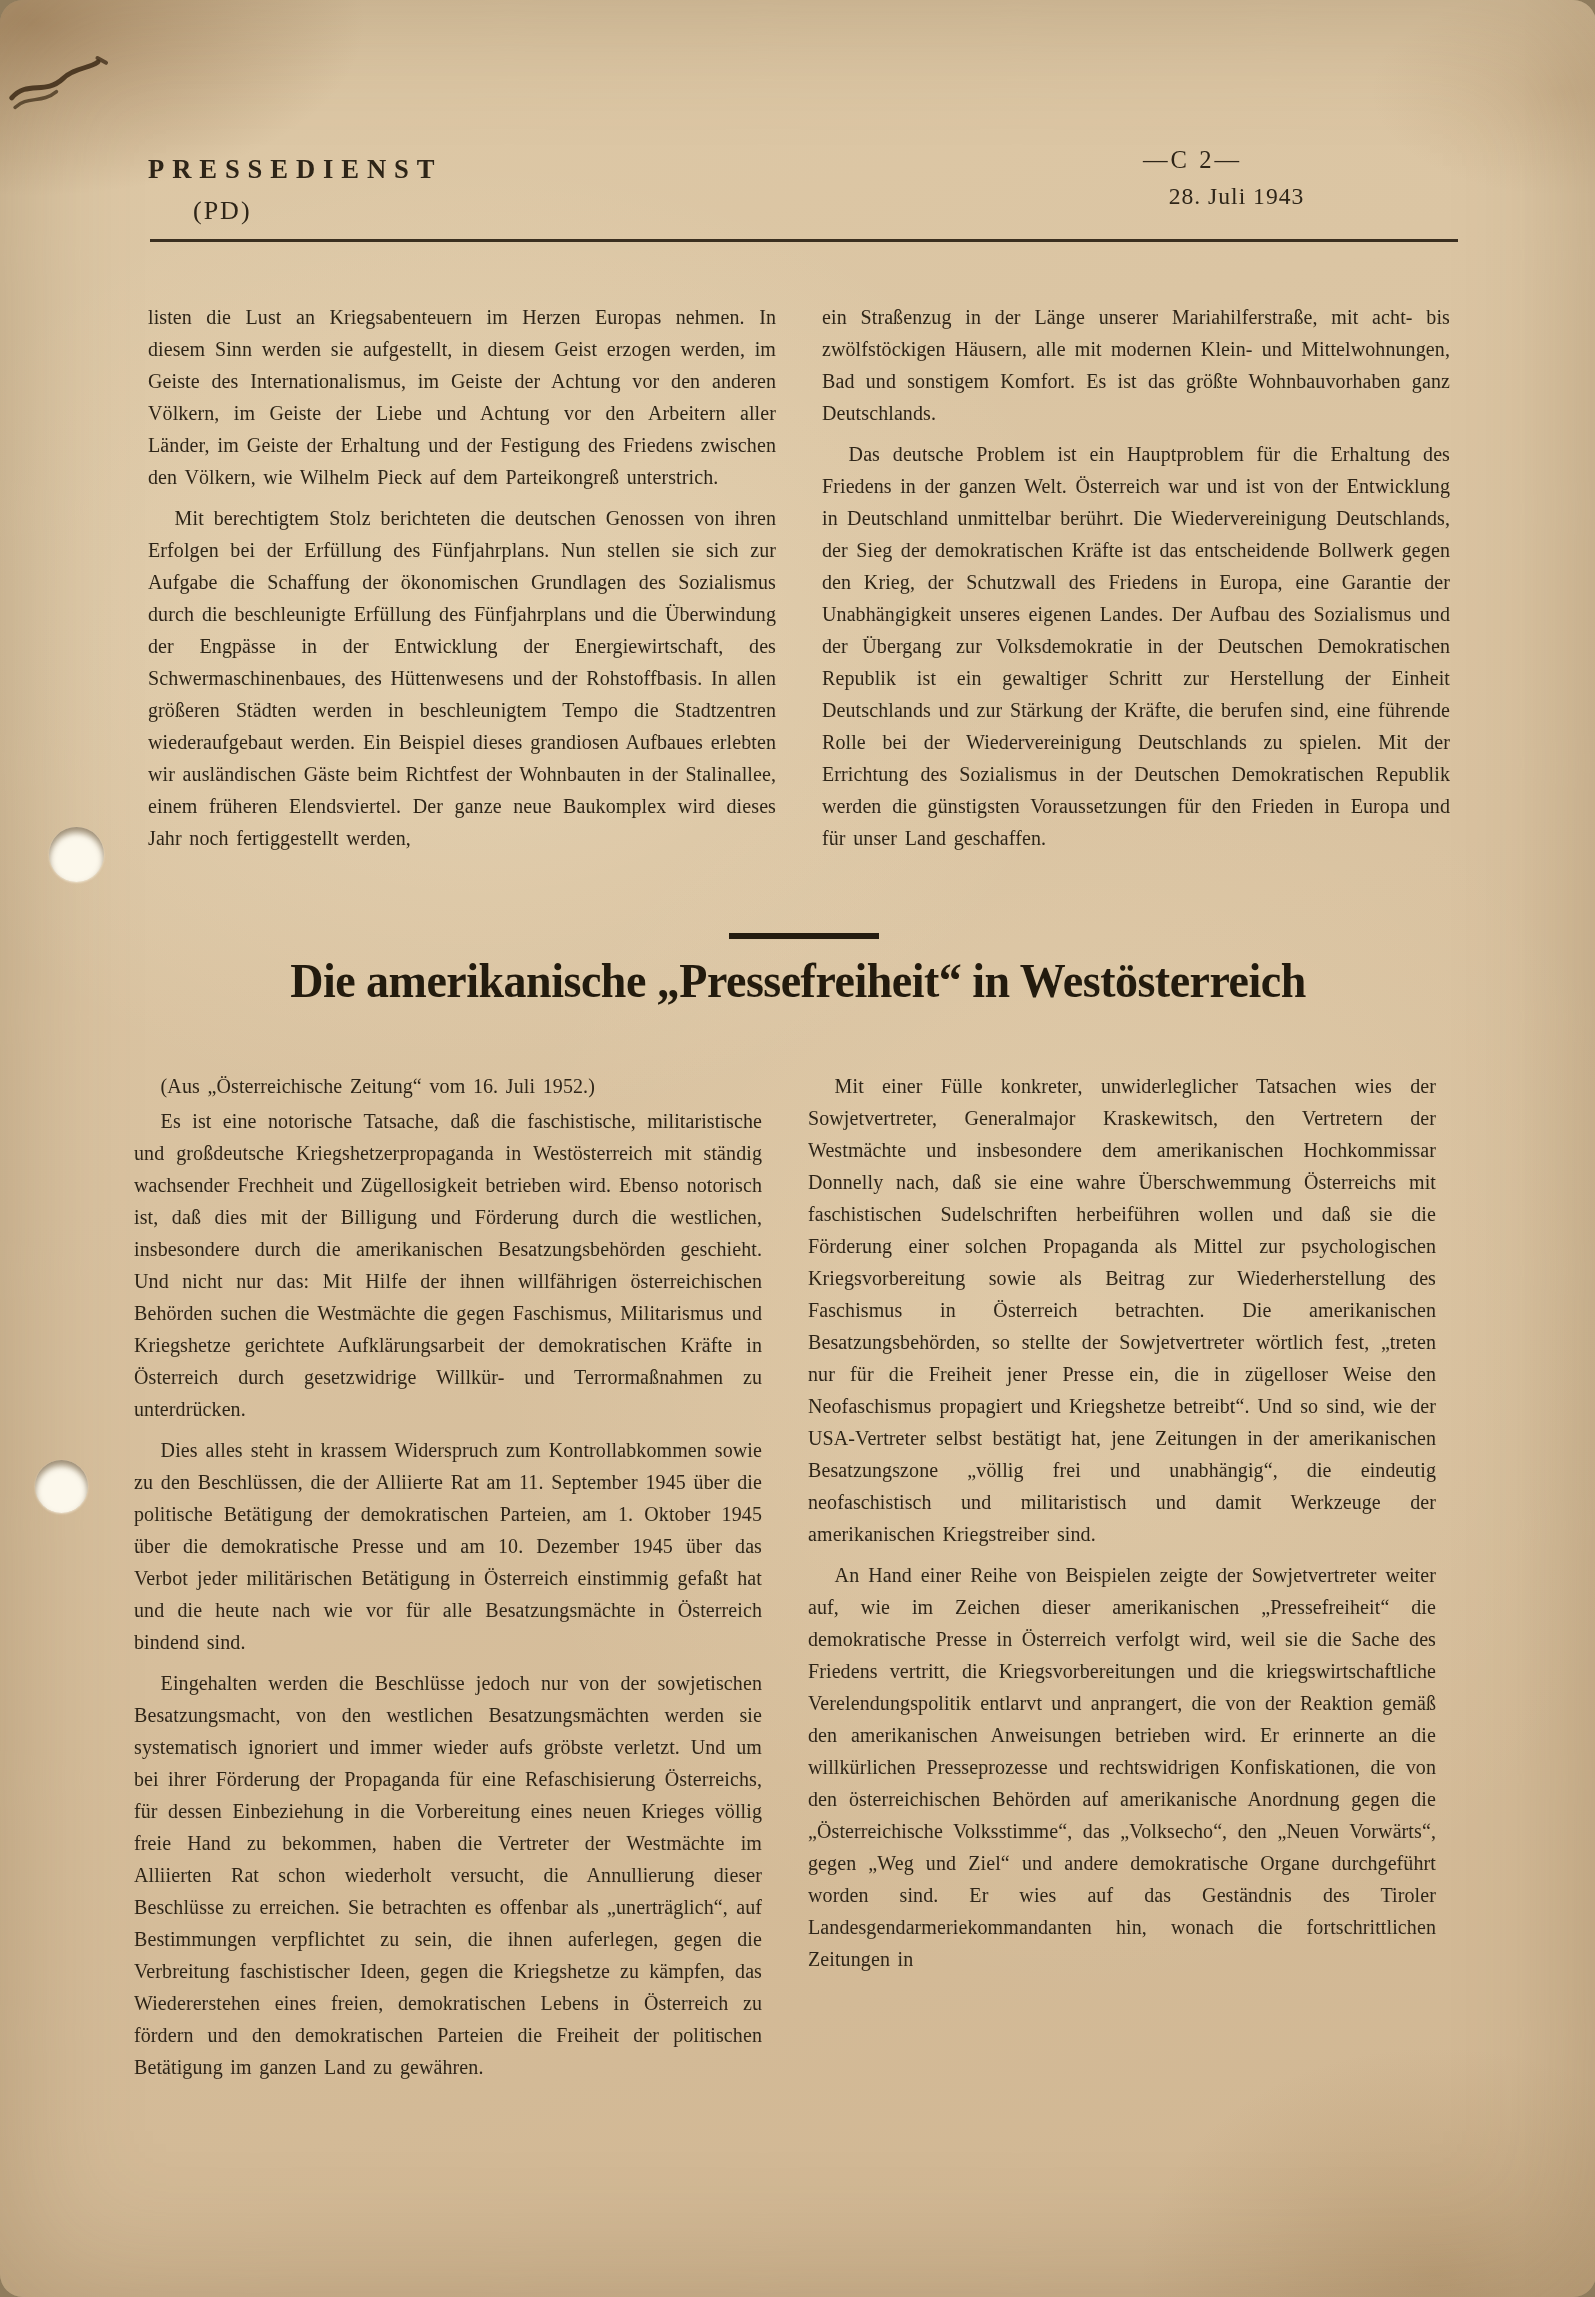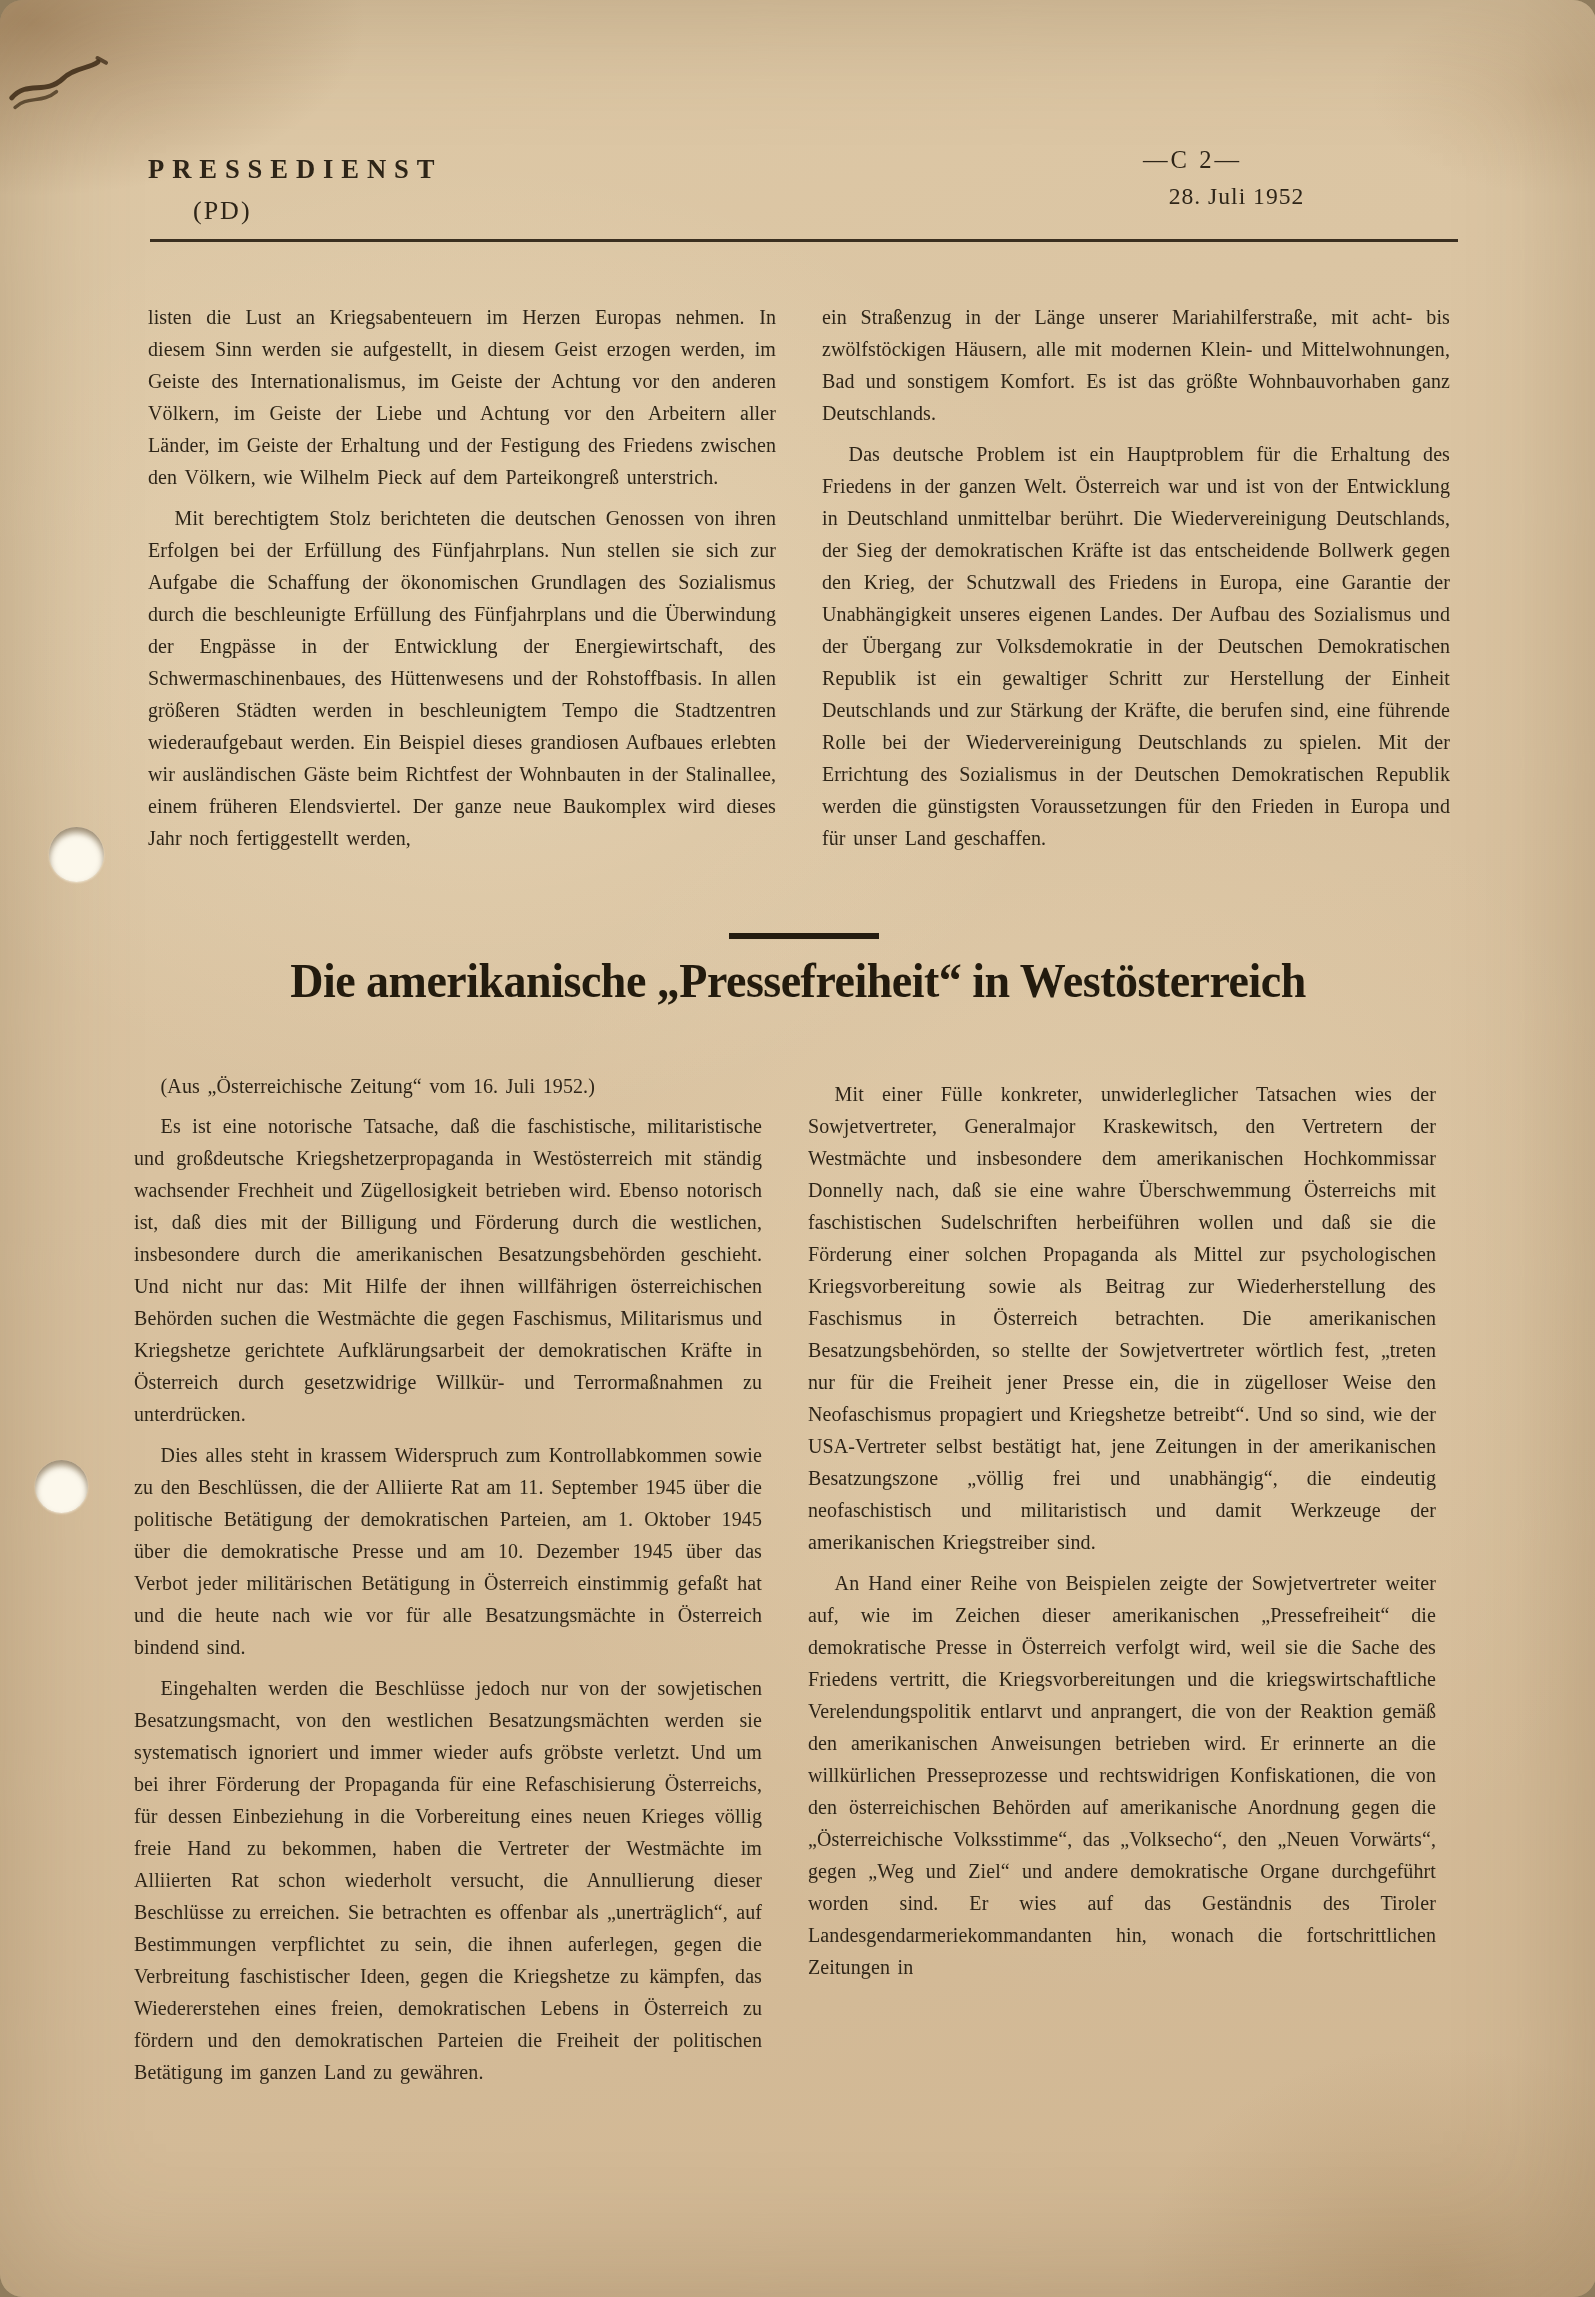--- a/index.html
+++ b/index.html
@@ -31,21 +31,21 @@
   .page-date{position:absolute;left:1143px;top:183px;width:187px;text-align:center;font-size:23.6px;letter-spacing:1px;}
   .header-rule{position:absolute;left:150px;top:239px;width:1308px;height:3px;background:#3a2f20;}
   .article{position:absolute;display:flex;gap:46px;}
   .article1{top:301px;left:148px;width:1302px;}
   .article2{top:1070px;left:134px;width:1314px;}
   .col{width:628px;}
   .para{
     margin:0 0 8.9px 0;font-size:20px;line-height:32px;
     text-align:justify;word-spacing:2.5px;letter-spacing:0.1px;
   }
-  .indent{text-indent:26.6px;margin-top:8px;}
+  .indent{text-indent:26.6px;}
   .source{text-indent:26.6px;margin-bottom:3px;}
   .section-divider{position:absolute;left:729px;top:933px;width:150px;height:5.9px;background:#241c10;}
   .headline{
     position:absolute;top:954px;left:0;width:100%;margin:0;text-align:center;
     font-size:46px;font-weight:bold;letter-spacing:-0.5px;color:#231b0e;
     transform:scaleY(1.06);
   }
 </style>
 </head>
 <body>
@@ -57,21 +57,21 @@
     <path d="M6 54 C 20 44, 34 54, 50 44" fill="none" stroke="#42301b" stroke-width="3.5" stroke-linecap="round" opacity="0.75"></path>
     <path d="M96 16 l 8 6" fill="none" stroke="#42301b" stroke-width="4" stroke-linecap="round" opacity="0.8"></path>
   </svg>
 
   <div class="punch-hole hole1"></div>
   <div class="punch-hole hole2"></div>
 
   <div class="masthead">PRESSEDIENST</div>
   <div class="masthead-sub">(PD)</div>
   <div class="page-code">—C 2—</div>
-  <div class="page-date">28. Juli 1952</div>
+  <div class="page-date">28. Juli 1943</div>
   <div class="header-rule"></div>
 
   <div class="article article1">
     <div class="col">
       <p class="para">listen die Lust an Kriegsabenteuern im Herzen Europas nehmen. In diesem Sinn werden sie aufgestellt, in diesem Geist erzogen werden, im Geiste des Internationalismus, im Geiste der Achtung vor den anderen Völkern, im Geiste der Liebe und Achtung vor den Arbeitern aller Länder, im Geiste der Erhaltung und der Festigung des Friedens zwischen den Völkern, wie Wilhelm Pieck auf dem Parteikongreß unterstrich.</p>
       <p class="para indent">Mit berechtigtem Stolz berichteten die deutschen Genossen von ihren Erfolgen bei der Erfüllung des Fünfjahrplans. Nun stellen sie sich zur Aufgabe die Schaffung der ökonomischen Grundlagen des Sozialismus durch die beschleunigte Erfüllung des Fünfjahrplans und die Überwindung der Engpässe in der Entwicklung der Energiewirtschaft, des Schwermaschinenbaues, des Hüttenwesens und der Rohstoffbasis. In allen größeren Städten werden in beschleunigtem Tempo die Stadtzentren wiederaufgebaut werden. Ein Beispiel dieses grandiosen Aufbaues erlebten wir ausländischen Gäste beim Richtfest der Wohnbauten in der Stalinallee, einem früheren Elendsviertel. Der ganze neue Baukomplex wird dieses Jahr noch fertiggestellt werden,</p>
     </div>
     <div class="col">
       <p class="para">ein Straßenzug in der Länge unserer Mariahilferstraße, mit acht- bis zwölfstöckigen Häusern, alle mit modernen Klein- und Mittelwohnungen, Bad und sonstigem Komfort. Es ist das größte Wohnbauvorhaben ganz Deutschlands.</p>
       <p class="para indent">Das deutsche Problem ist ein Hauptproblem für die Erhaltung des Friedens in der ganzen Welt. Österreich war und ist von der Entwicklung in Deutschland unmittelbar berührt. Die Wiedervereinigung Deutschlands, der Sieg der demokratischen Kräfte ist das entscheidende Bollwerk gegen den Krieg, der Schutzwall des Friedens in Europa, eine Garantie der Unabhängigkeit unseres eigenen Landes. Der Aufbau des Sozialismus und der Übergang zur Volksdemokratie in der Deutschen Demokratischen Republik ist ein gewaltiger Schritt zur Herstellung der Einheit Deutschlands und zur Stärkung der Kräfte, die berufen sind, eine führende Rolle bei der Wiedervereinigung Deutschlands zu spielen. Mit der Errichtung des Sozialismus in der Deutschen Demokratischen Republik werden die günstigsten Voraussetzungen für den Frieden in Europa und für unser Land geschaffen.</p>

